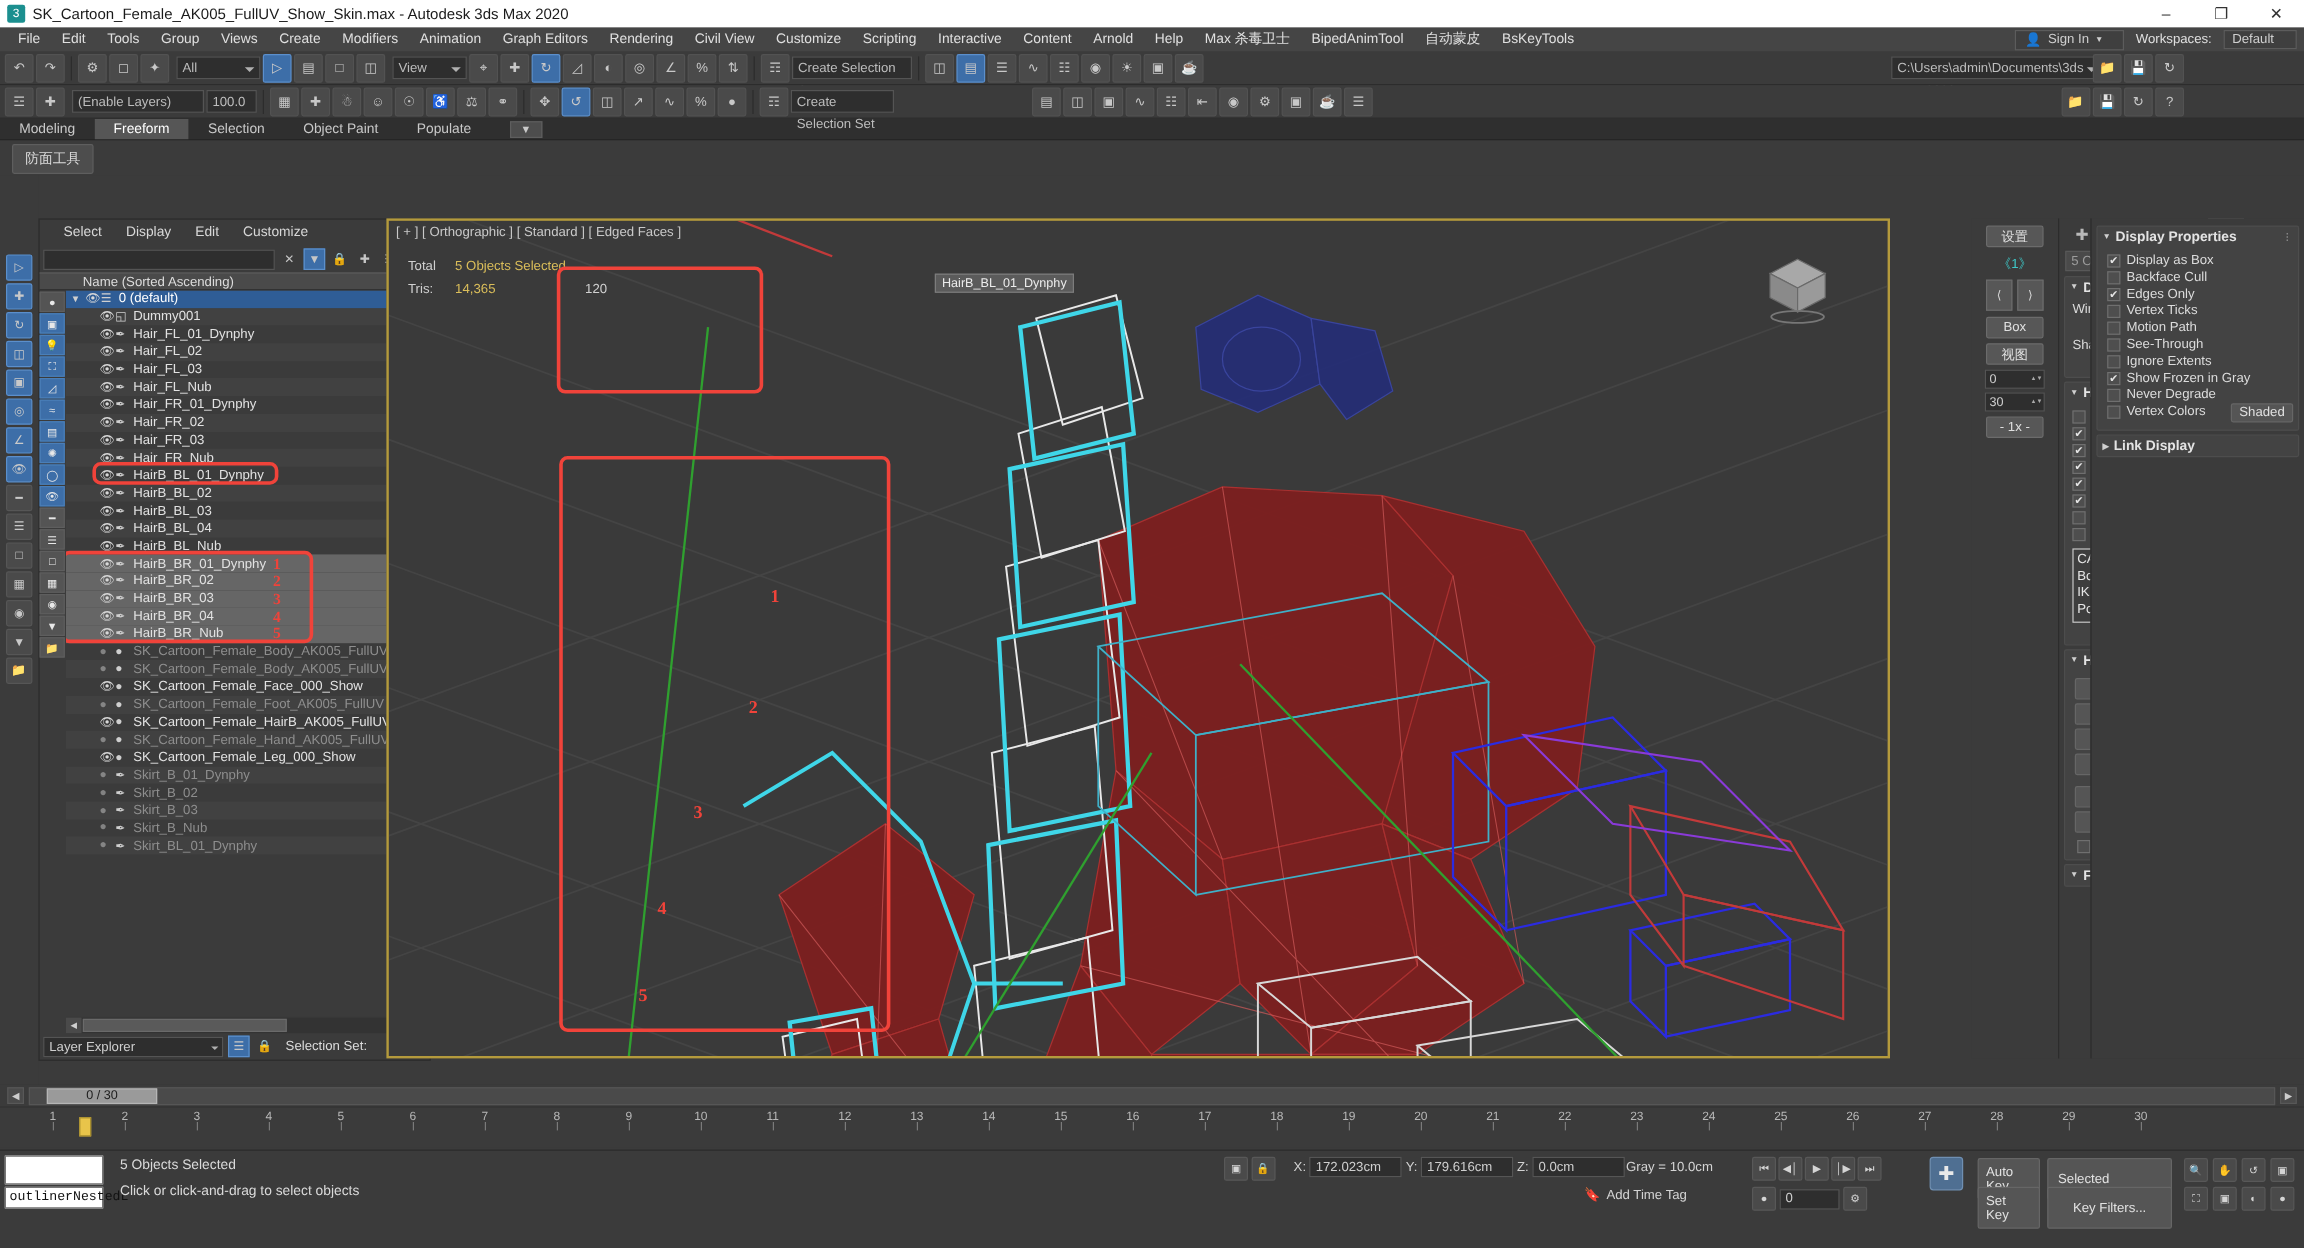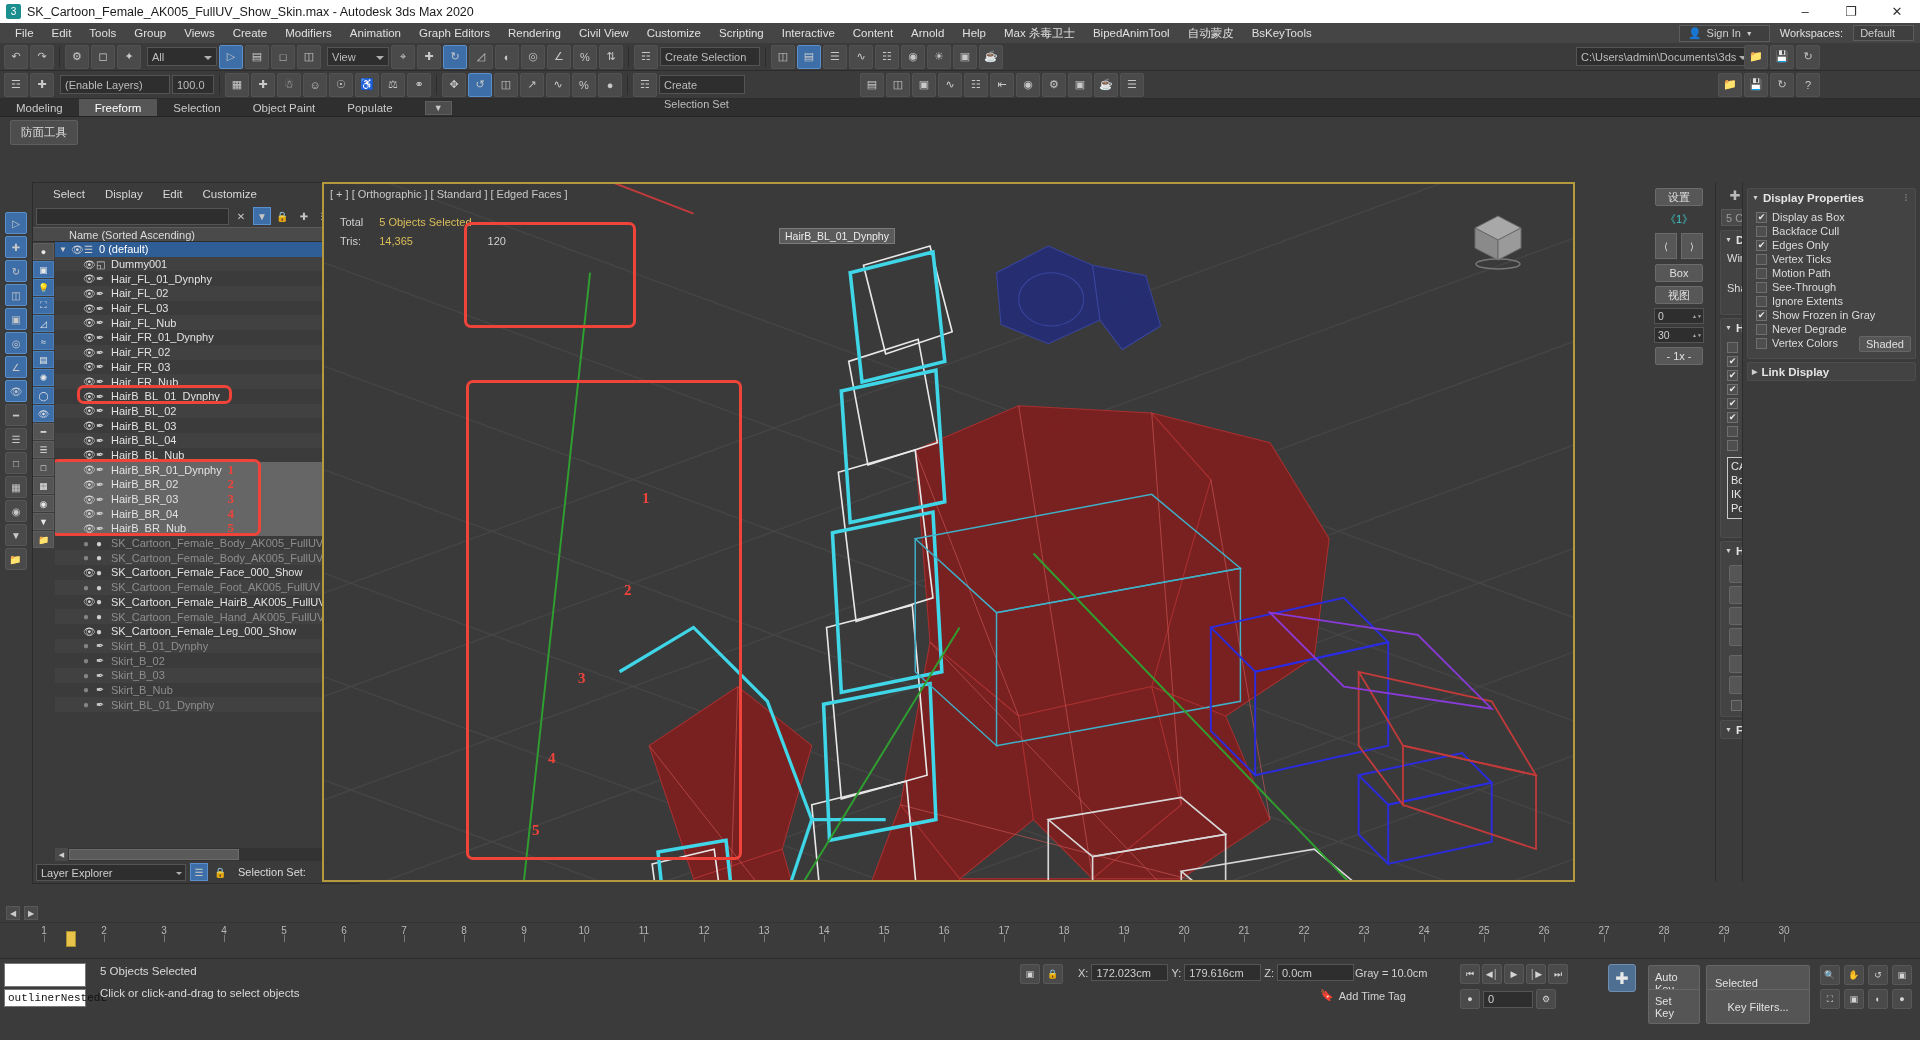--- a/index.html
+++ b/index.html
@@ -979,20 +979,23 @@
         <span>Link Display</span>
       </div>
     </div>
   </div>
 
 </div>
 
 <div class="timeline">
   <div class="tl-slider">
     <div class="tl-arr">◀</div>
+    <div class="tl-track">
+      <div class="tl-handle">0 / 30</div>
+    </div>
     <div class="tl-arr">▶</div>
   </div>
   <div class="ruler" id="ruler">
     <div class="playhead" style="left:66px"></div>
   <div class="tick" style="left: 44px;"></div>
       <div class="tlab" style="left: 44px;">1</div>
       <div class="tick" style="left: 104px;"></div>
       <div class="tlab" style="left: 104px;">2</div>
       <div class="tick" style="left: 164px;"></div>
       <div class="tlab" style="left: 164px;">3</div>

